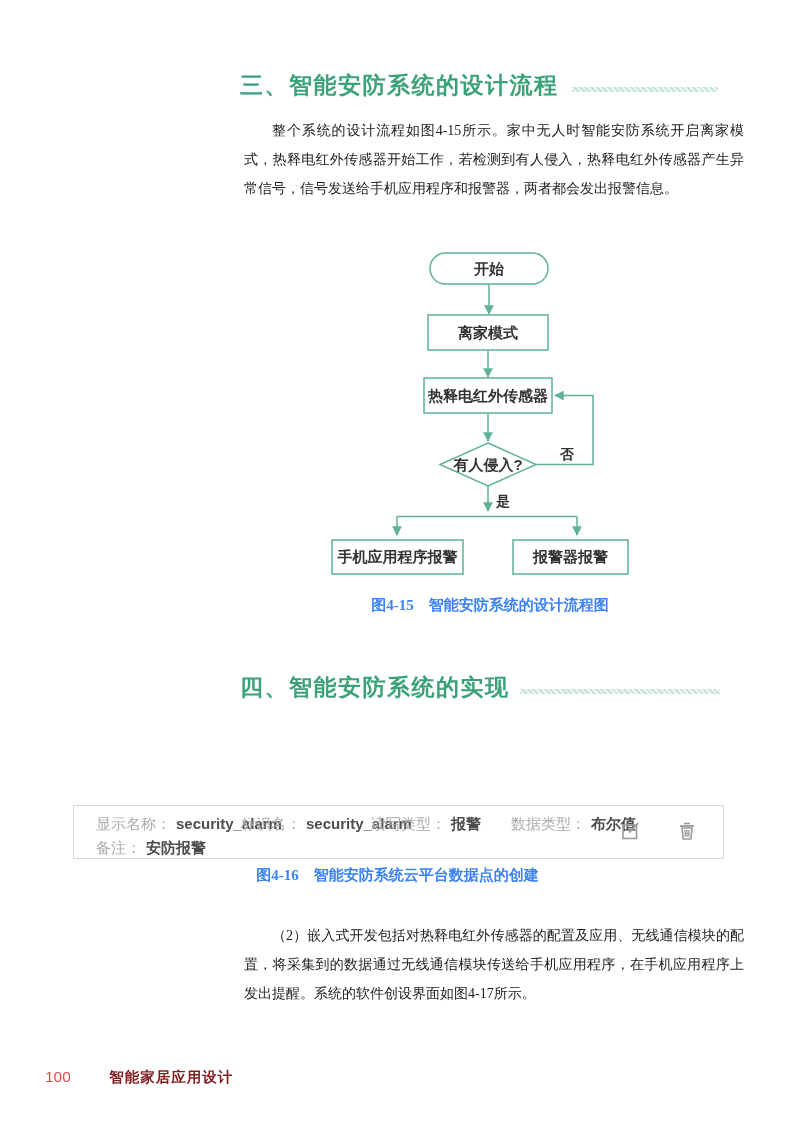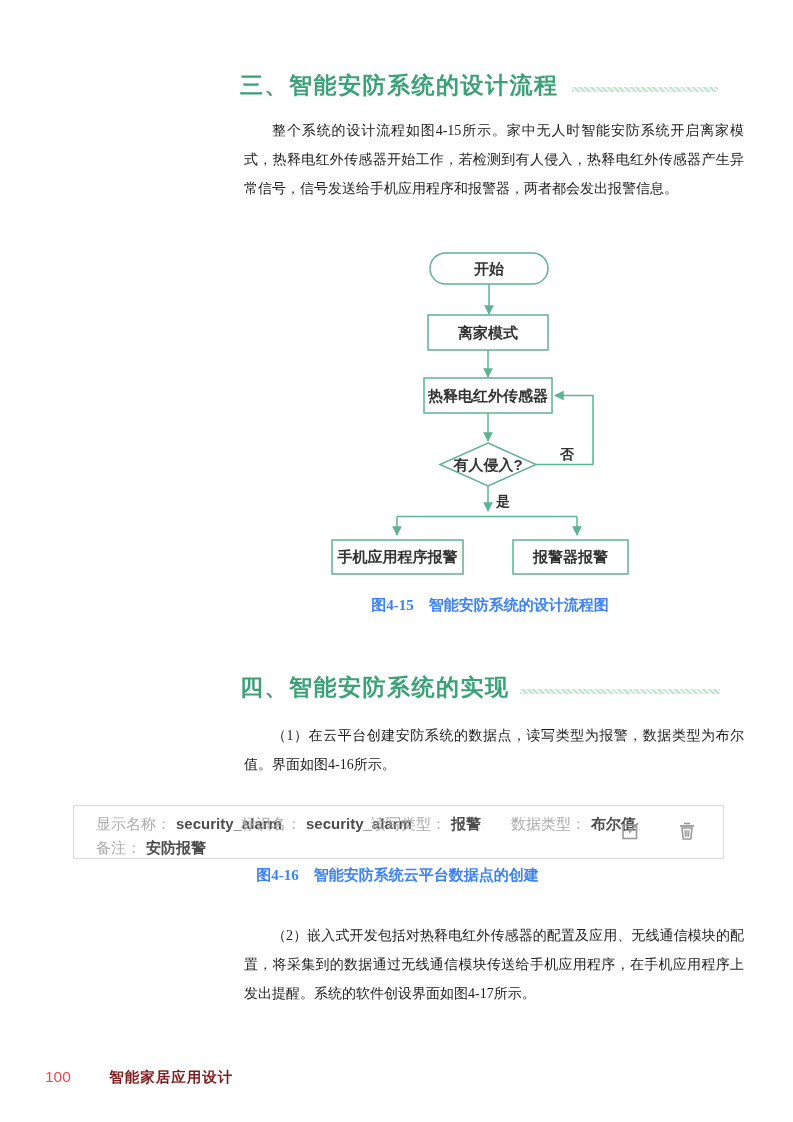--- a/index.html
+++ b/index.html
@@ -109,21 +109,20 @@
     <text class="fc-text" x="570.5" y="562">报警器报警</text>
   </svg>
 
   <div class="fig-caption" id="cap-415">
     <span>图4-15</span><span class="cap-title">智能安防系统的设计流程图</span>
   </div>
 
   <h2 class="sec-heading" id="h-sec4">四、智能安防系统的实现</h2>
   <div class="deco-band" id="deco4"></div>
 
-  <p class="body-par" id="p-sec4a">（1）在云平台创建安防系统的数据点，读写类型为报警，数据类型为布尔值。界面如图4-16所示。</p>
 
   <div class="card">
     <span class="field f0"><span class="lbl">显示名称：</span><span class="val">security_alarm</span></span>
     <span class="field f1"><span class="lbl">标识名：</span><span class="val">security_alarm</span></span>
     <span class="field f2"><span class="lbl">读写类型：</span><span class="val">报警</span></span>
     <span class="field f3"><span class="lbl">数据类型：</span><span class="val">布尔值</span></span>
     <span class="remark"><span class="lbl">备注：</span><span class="val">安防报警</span></span>
 
     <button class="icon-btn btn-edit">
       <span>

